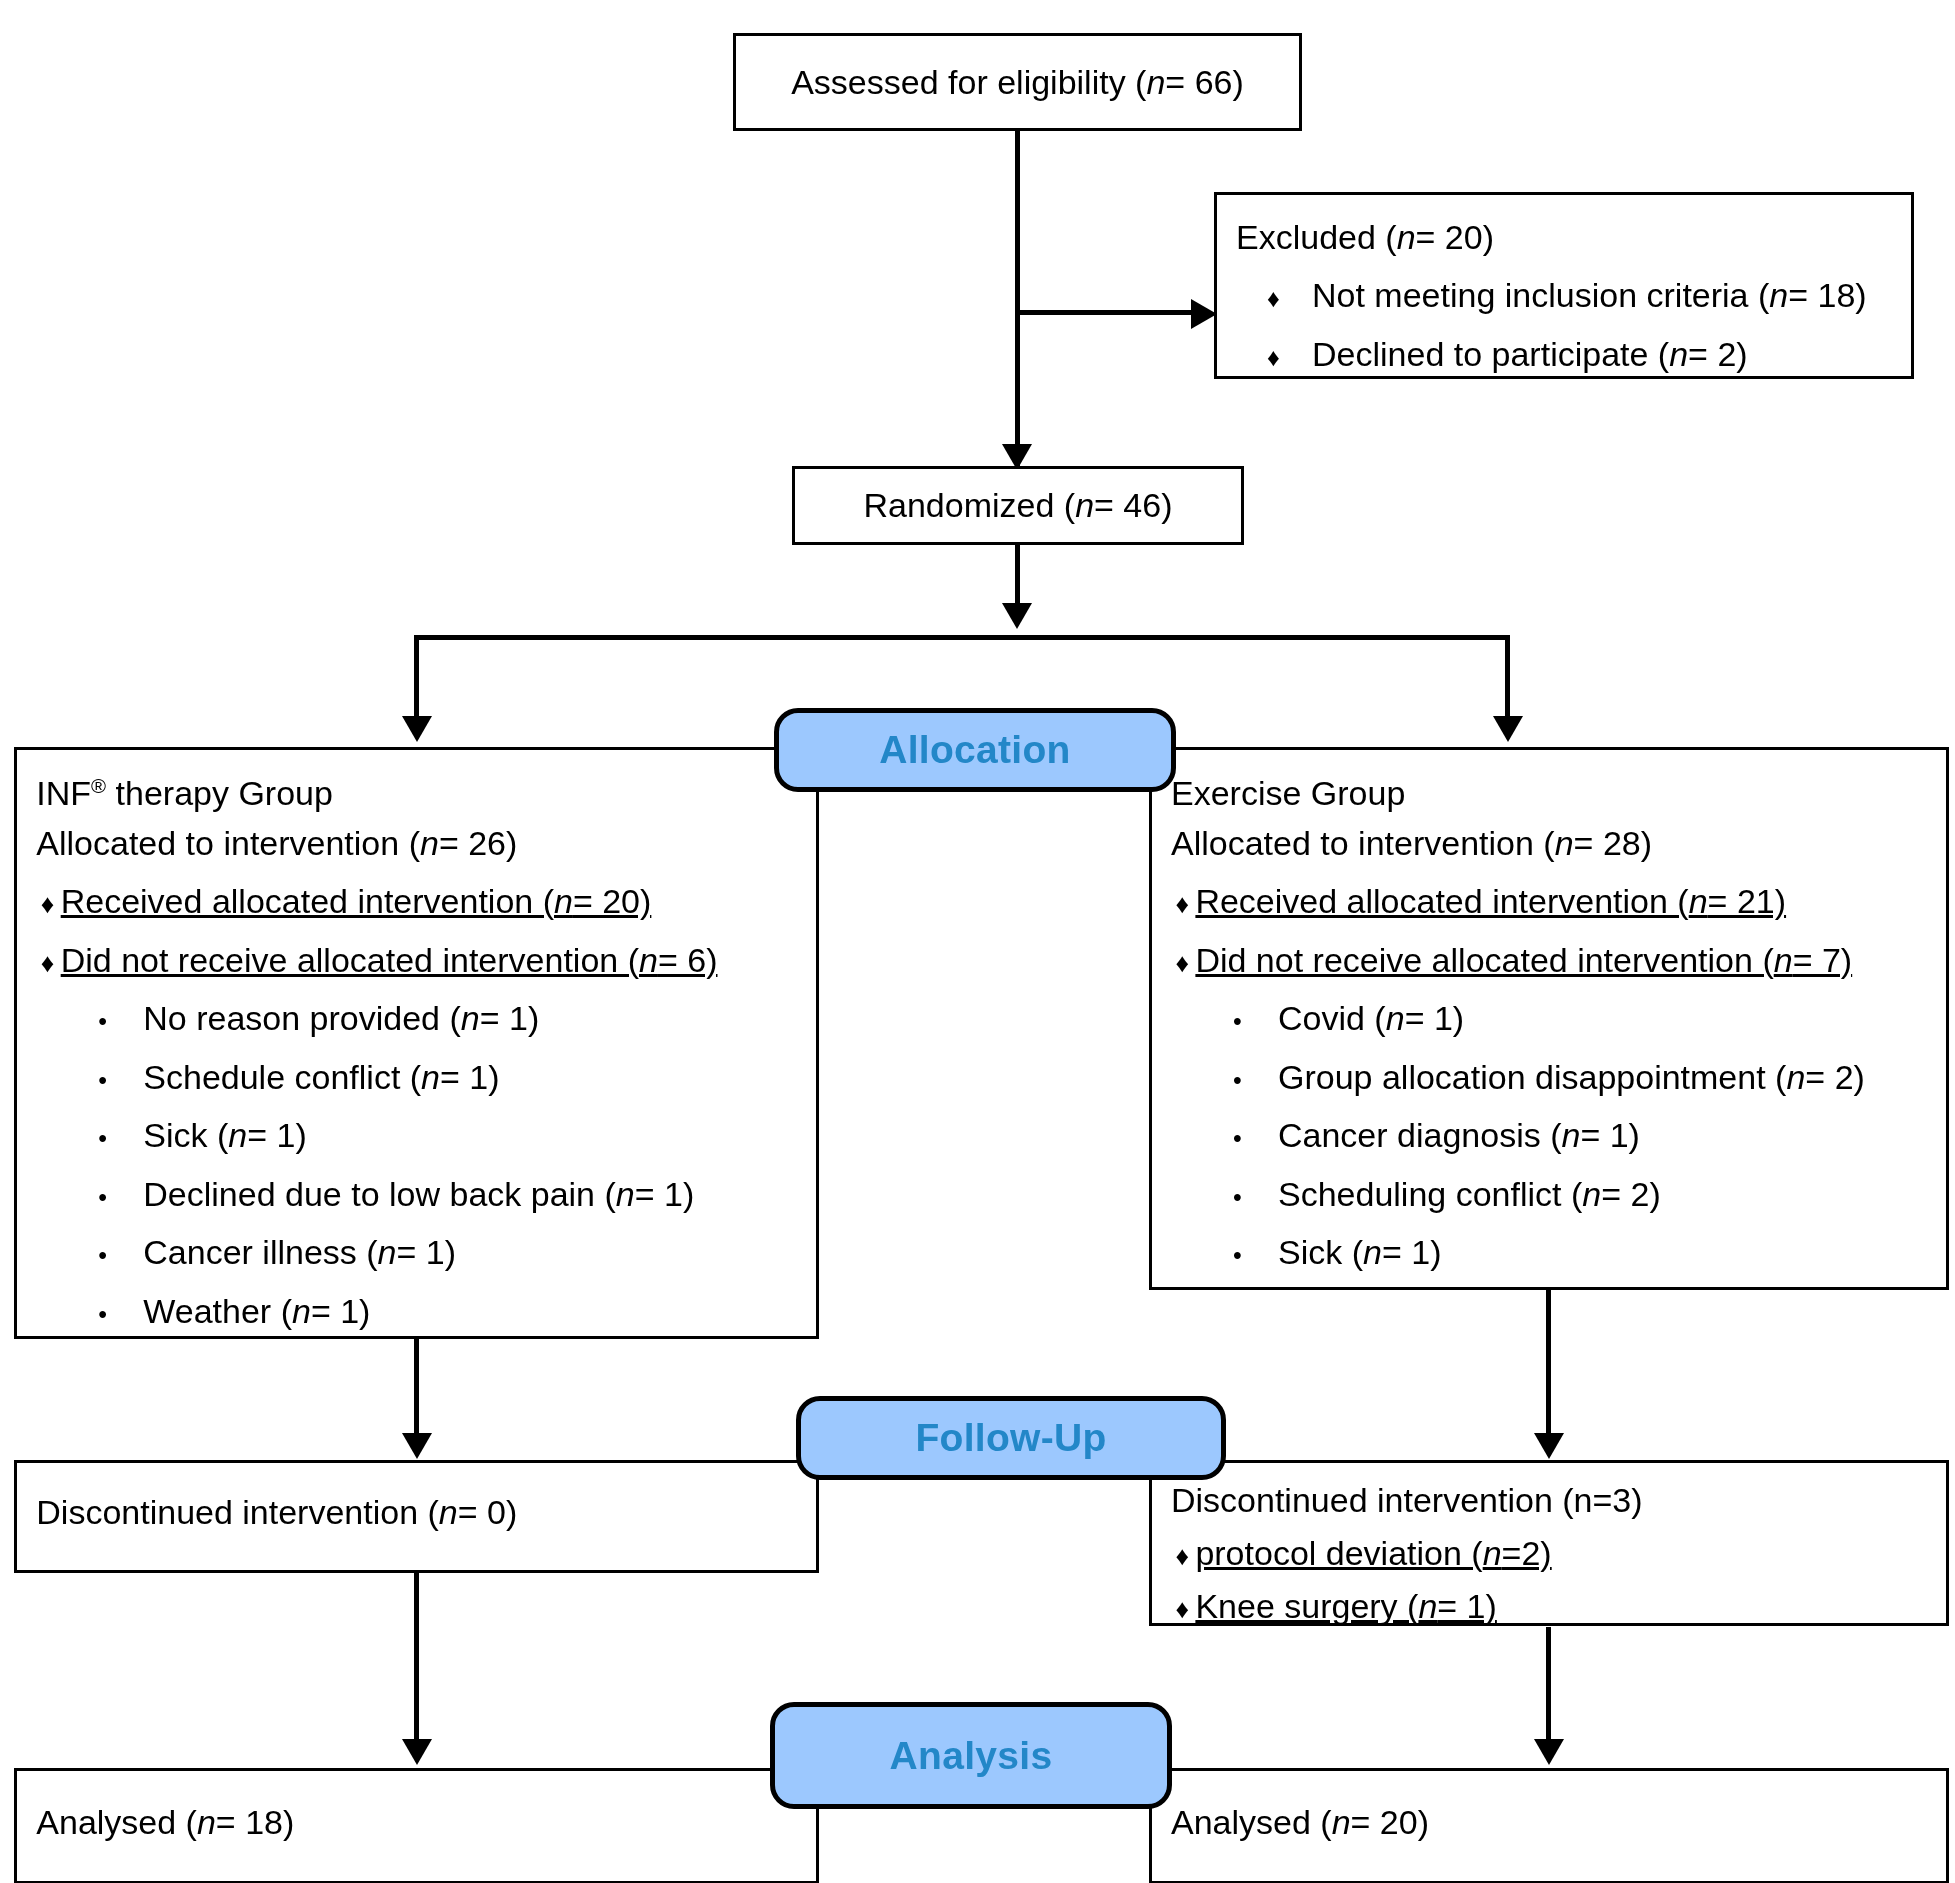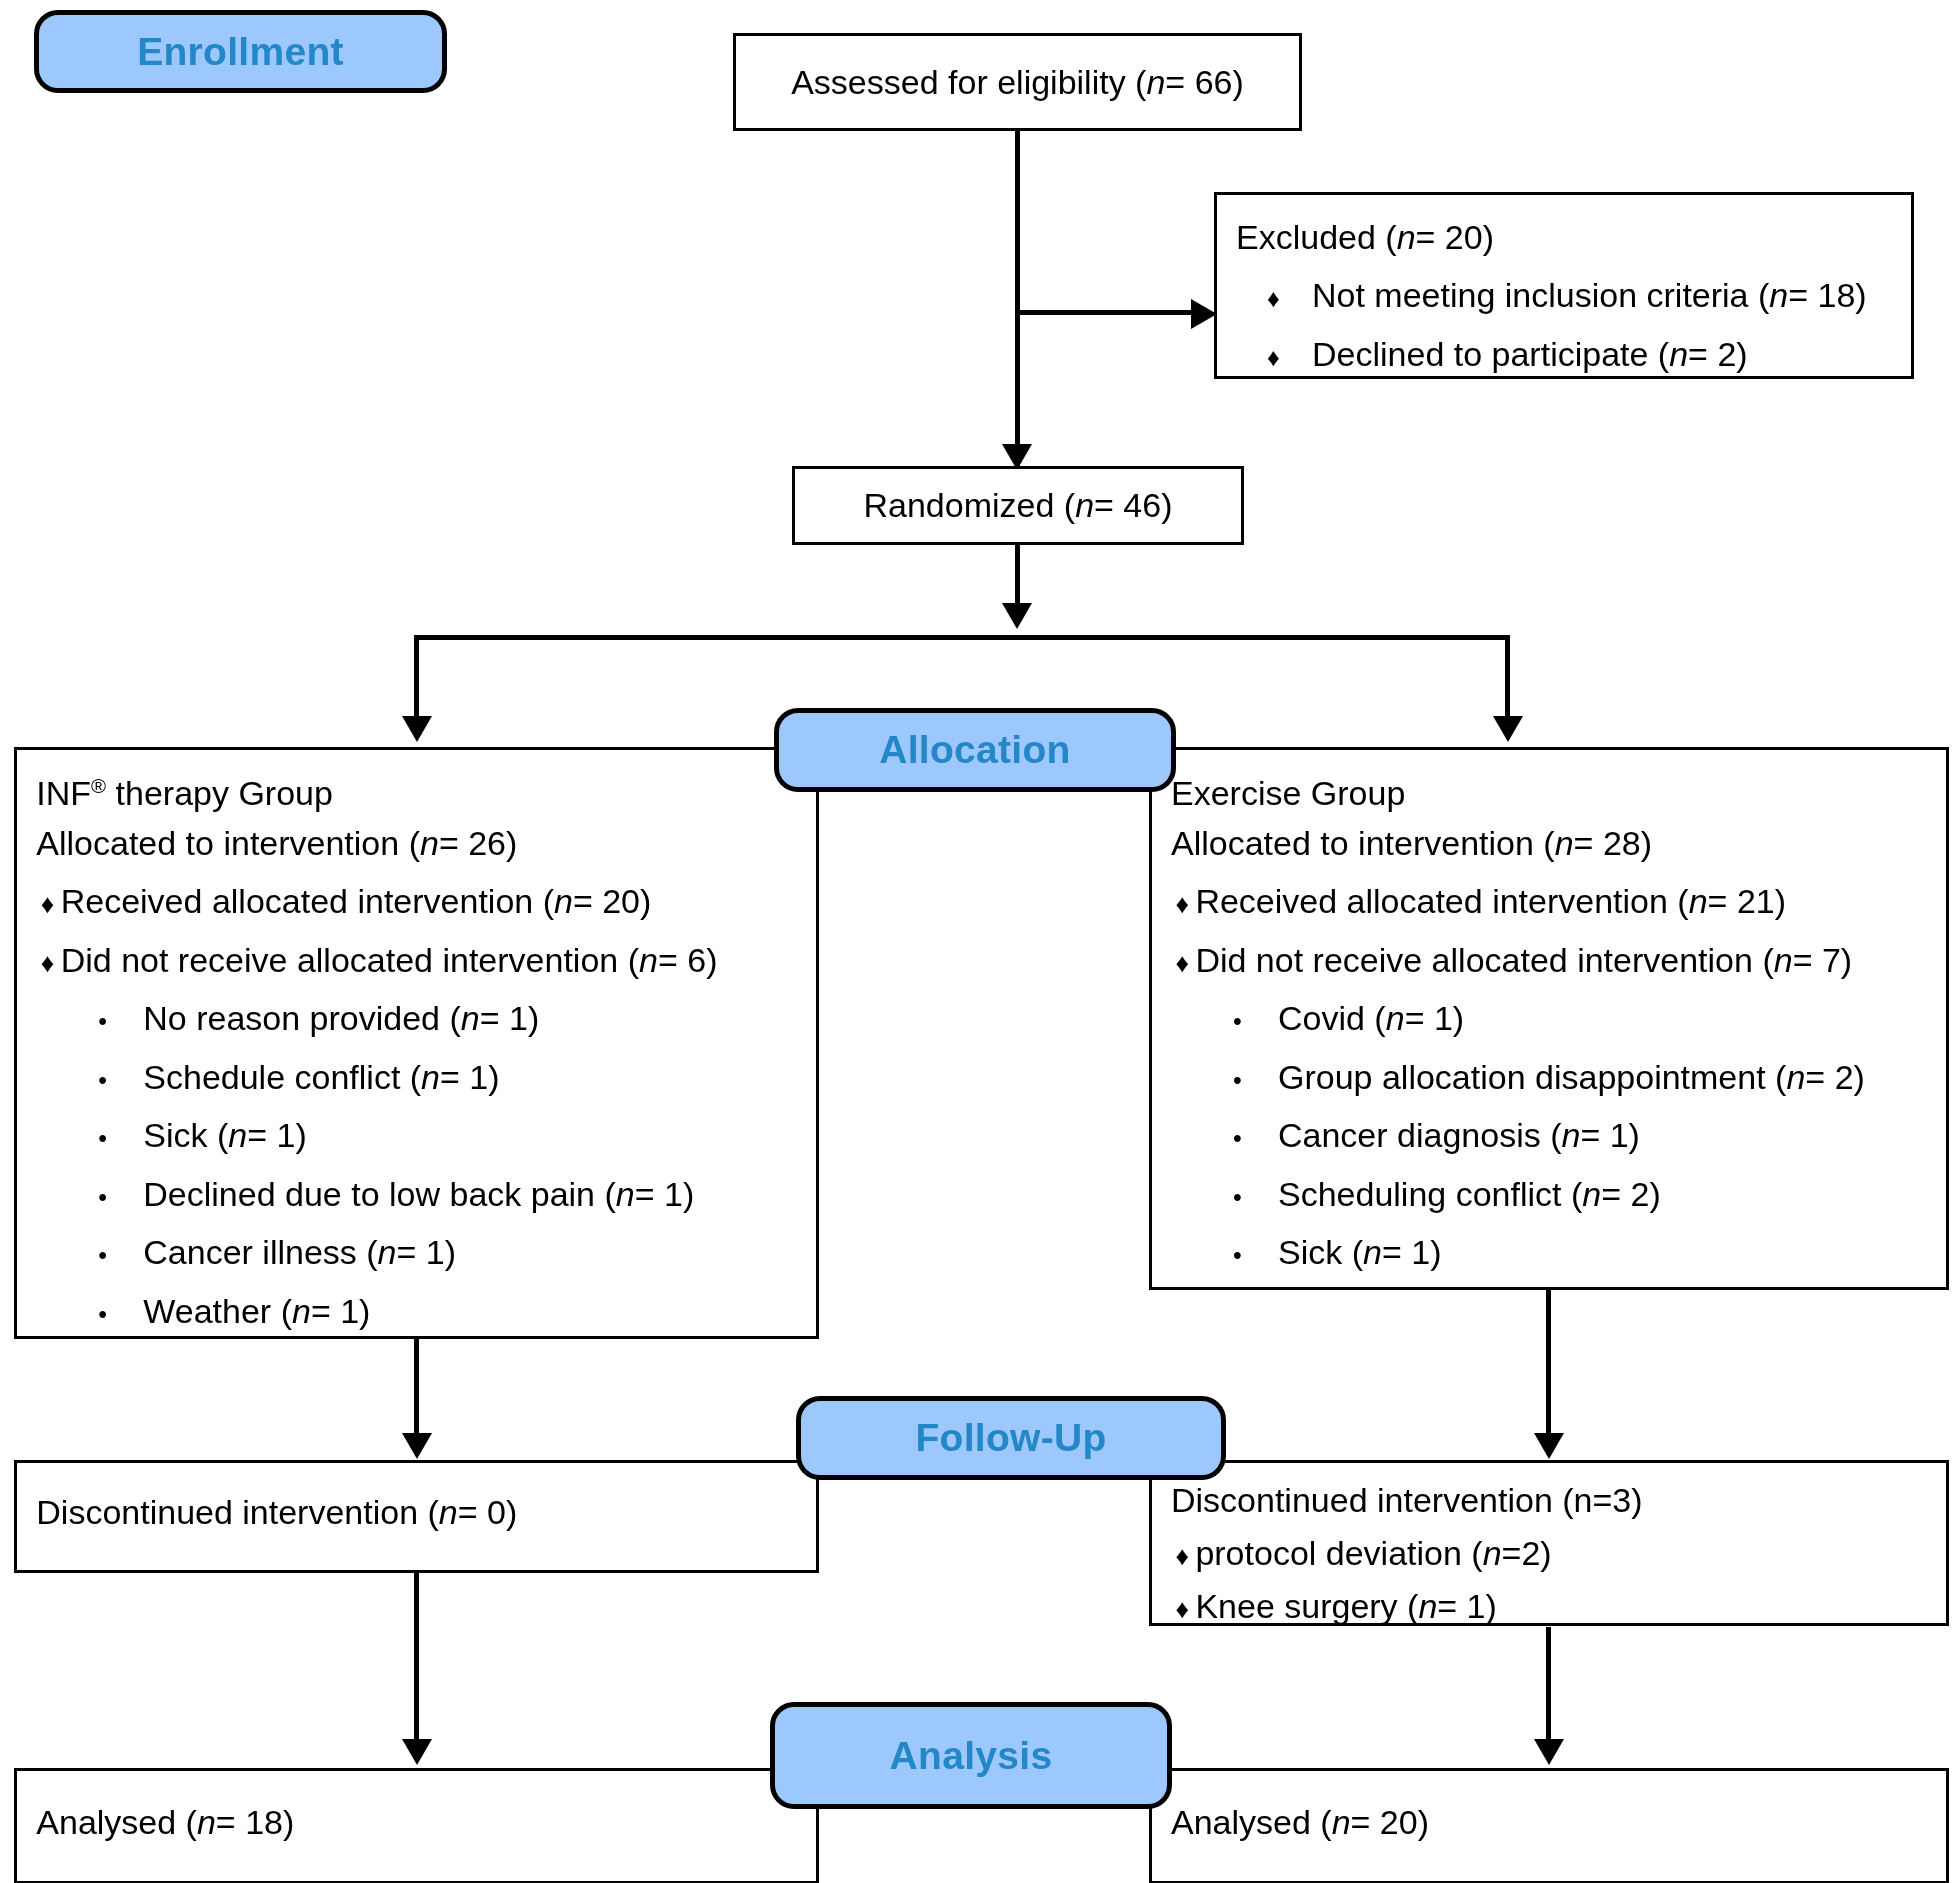--- a/index.html
+++ b/index.html
@@ -81,20 +81,21 @@
   }
   
   .ln { display: block; white-space: nowrap; }
   .ln.pad { margin-top: 5.5px; }
   .lvl1 {
     display: block;
     white-space: nowrap;
     padding-left: 4.4px;
     text-indent: 0;
     margin-top: 14.3px;
+    text-decoration: underline;
   }
   .lvl1 .bul {
     display: inline-block;
     width: 20px;
     font-size: 26.5px;
     vertical-align: baseline;
   }
   .lvl2 {
     display: block;
     white-space: nowrap;
@@ -108,23 +109,20 @@
     vertical-align: baseline;
   }
   .nv { font-style: italic; }
   .sup { font-size: 0.6em; vertical-align: super; }
 </style>
 </head>
 <body>
 
 <div id="stage">
 
-  <div class="badge" style="left:34px; top:10px; width:413px; height:83px;">
-    <span>Enrollment</span>
-  </div>
 
   <div class="fbox center" style="left:733px; top:33px; width:569px; height:98px;">
     <span>
       <span>Assessed for eligibility (</span><span class="nv">n</span><span>= 66)</span>
     </span>
   </div>
 
   <div class="conn vline" style="left:1015px; top:131px; width:5px; height:336px;"></div>
 
   <div class="conn hline" style="left:1015px; top:310px; width:176px; height:5px;"></div>

